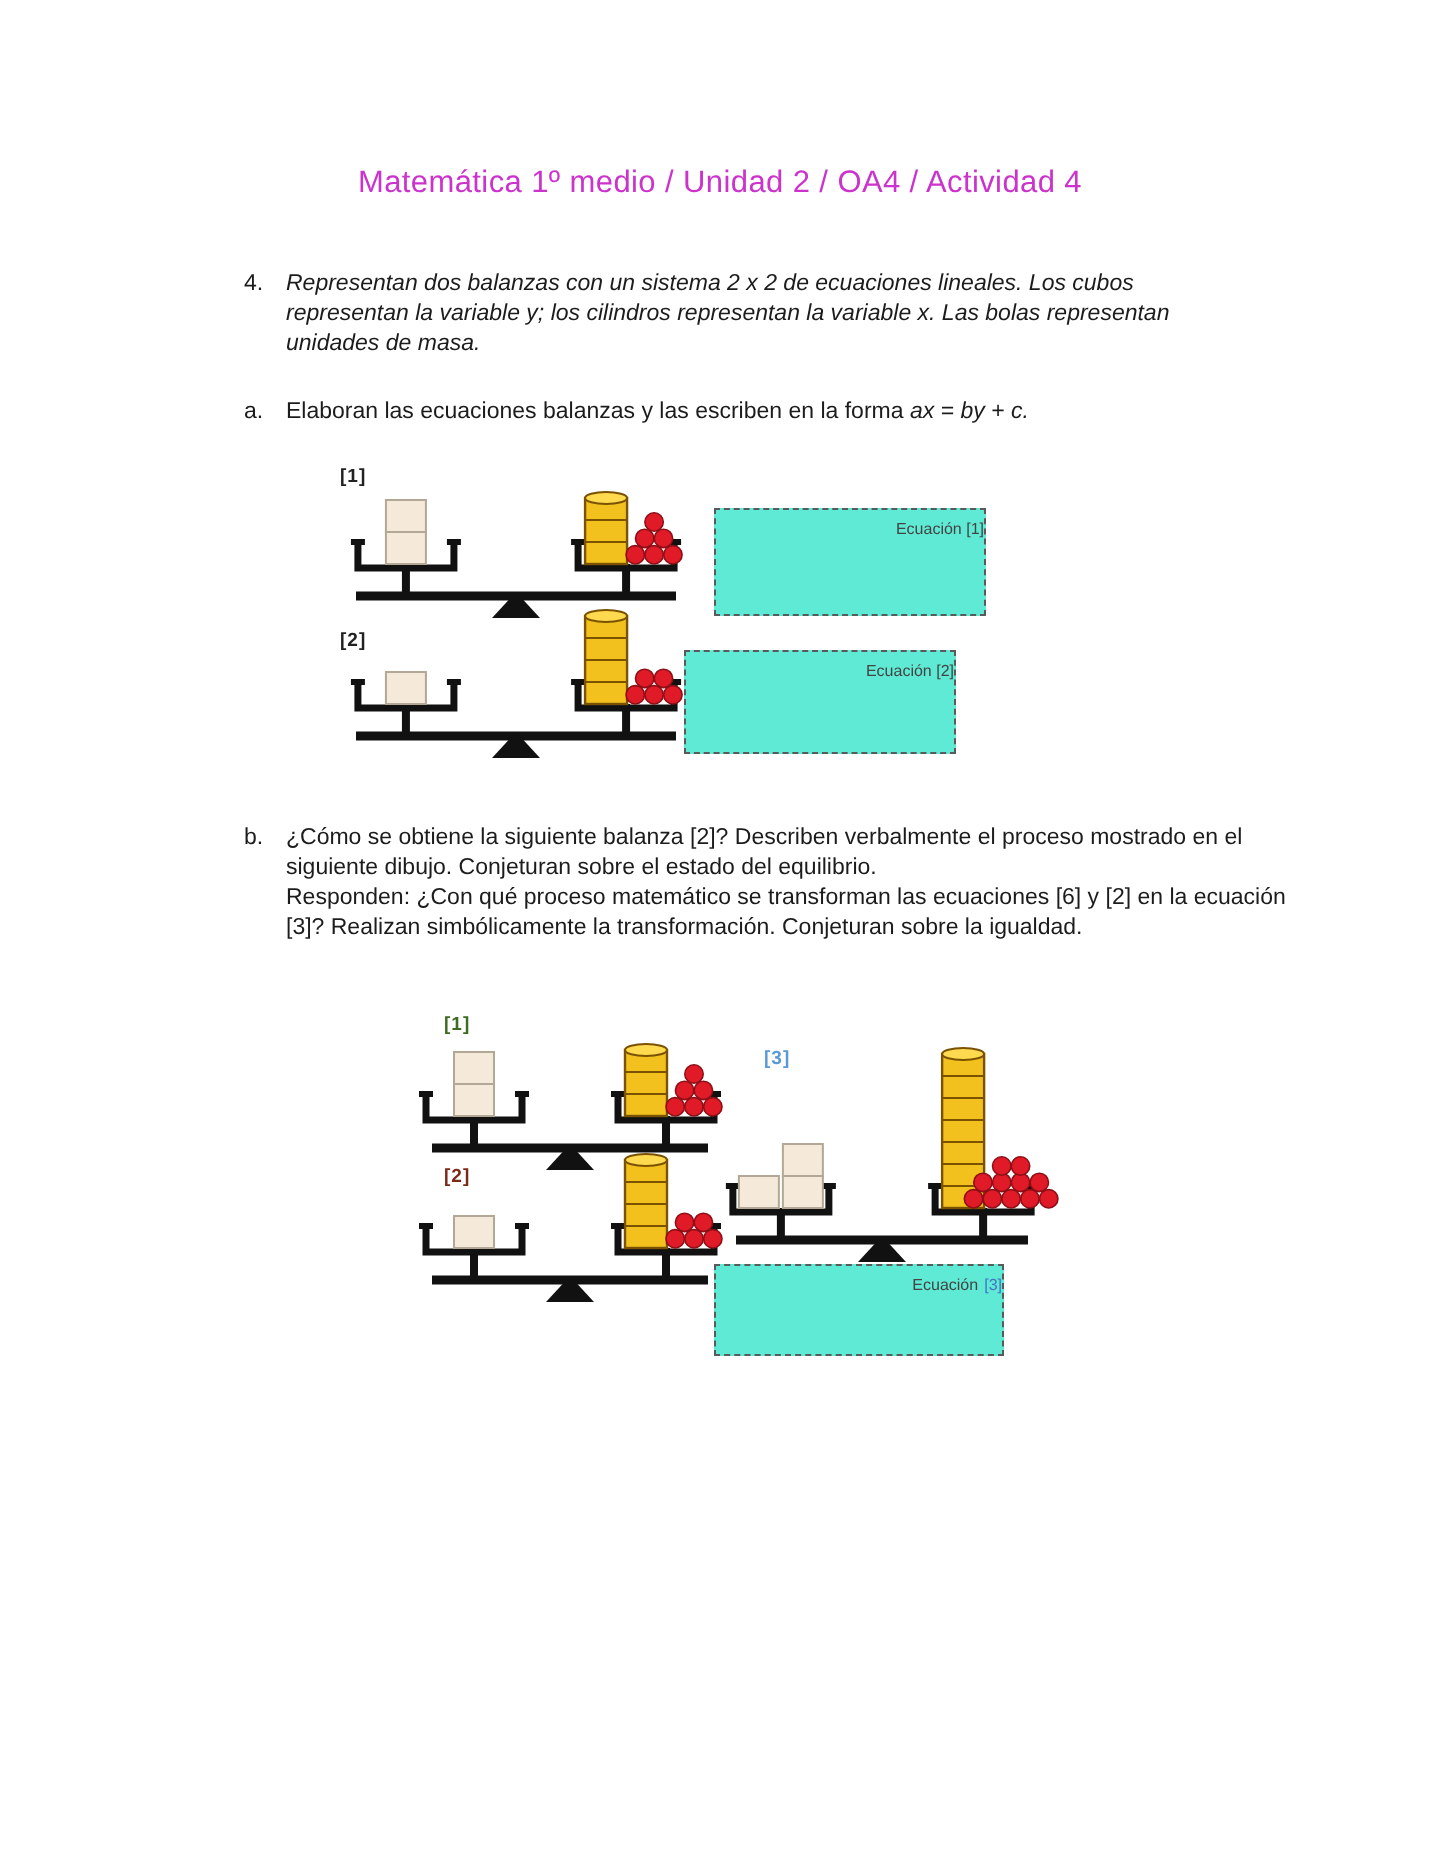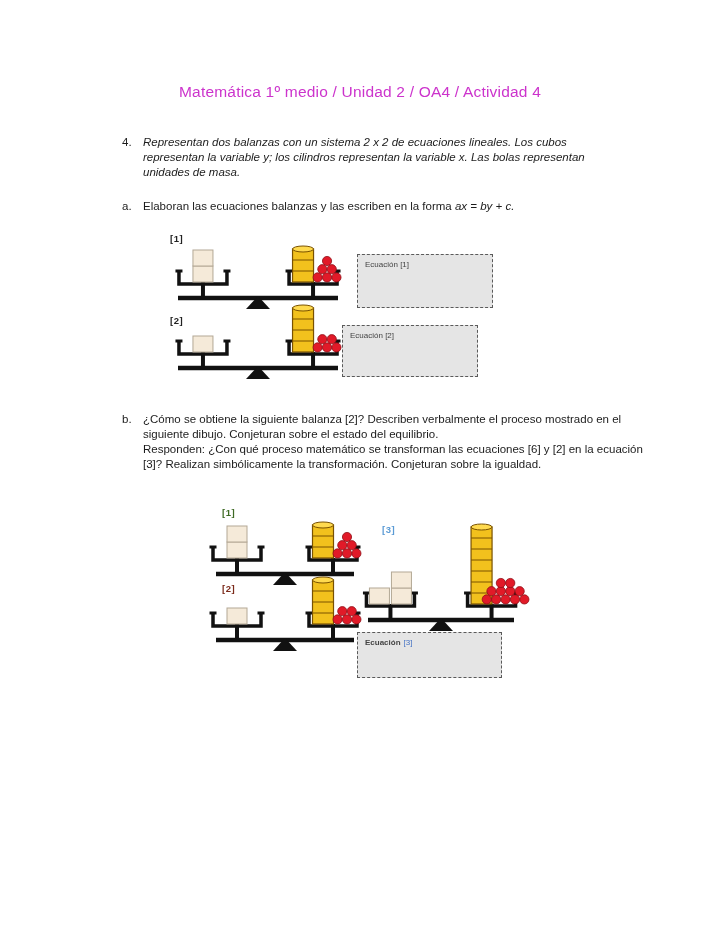--- a/index.html
+++ b/index.html
@@ -11,21 +11,21 @@
     position:absolute;top:83px;left:0;width:100%;
     text-align:center;font-size:15.5px;letter-spacing:.2px;
   }
   .row{position:absolute;left:122px;display:flex;font-size:11.5px;line-height:15px;}
   .num{width:21px;flex:none;}
   .item4{top:135px;} .item4 .txt{width:478px;font-style:italic;}
   .itema{top:199px;} .itema .txt{width:490px;}
   .itemb{top:412px;} .itemb .txt{width:502px;}
   .itemb .txt div{margin:0;}
   .blabel{position:absolute;font-size:9.5px;font-weight:bold;letter-spacing:.5px;}
-  .eqbox{position:absolute;border:1.3px dashed #5a5a5a;background:#e5e5e5;box-sizing:border-box;}
+  .eqbox{position:absolute;border:1.3px dashed #5a5a5a;background:#5eead4;box-sizing:border-box;text-align:right;}
   .eqbox .lbl{display:block;padding:5px 0 0 7px;font-size:8px;color:#444;}
   .eqbox .ref{margin-left:3px;}
   svg.balance{position:absolute;overflow:visible;}
   i{font-style:italic;}
 </style>
 </head>
 <body>
 
 <div class="page">
 
@@ -188,17 +188,17 @@
       <circle cx="129.46" cy="79.2" r="4.6" fill="#e11a28" stroke="#8f0f16" stroke-width="0.8"></circle>
       <circle cx="138.86" cy="79.2" r="4.6" fill="#e11a28" stroke="#8f0f16" stroke-width="0.8"></circle>
       <circle cx="148.26000000000002" cy="79.2" r="4.6" fill="#e11a28" stroke="#8f0f16" stroke-width="0.8"></circle>
       <circle cx="157.66000000000003" cy="79.2" r="4.6" fill="#e11a28" stroke="#8f0f16" stroke-width="0.8"></circle>
       <circle cx="138.86" cy="71" r="4.6" fill="#e11a28" stroke="#8f0f16" stroke-width="0.8"></circle>
       <circle cx="148.26000000000002" cy="71" r="4.6" fill="#e11a28" stroke="#8f0f16" stroke-width="0.8"></circle>
     </svg>
 
   <div class="eqbox" style="left:357px;top:632px;width:145px;height:46px">
     <span class="lbl">
-      <span style="color: rgb(68, 68, 68); font-weight: bold;">Ecuación</span><span class="ref" style="color: rgb(68, 114, 196);">[3]</span>
+      <span style="color: rgb(68, 68, 68);">Ecuación</span><span class="ref" style="color: rgb(68, 114, 196);">[3]</span>
     </span>
   </div>
 
 </div>
 
 </body></html>

